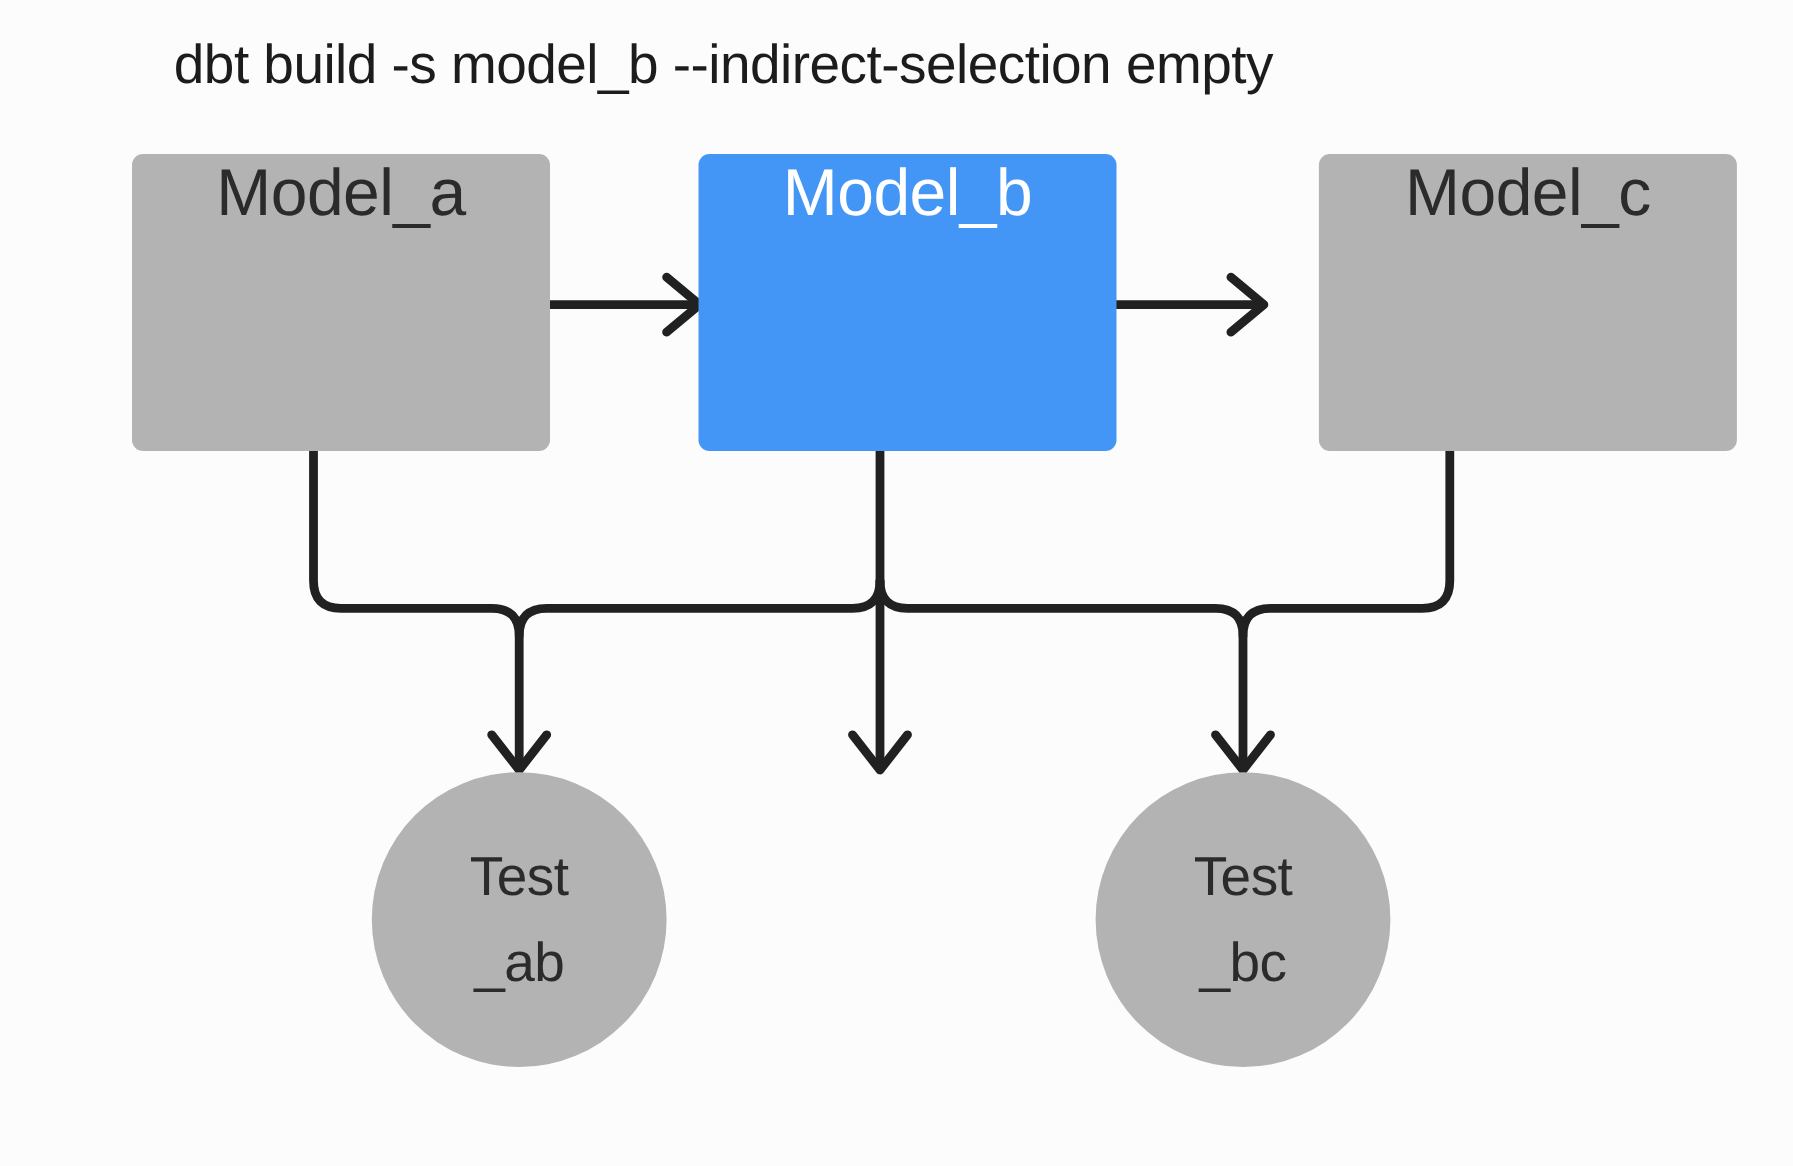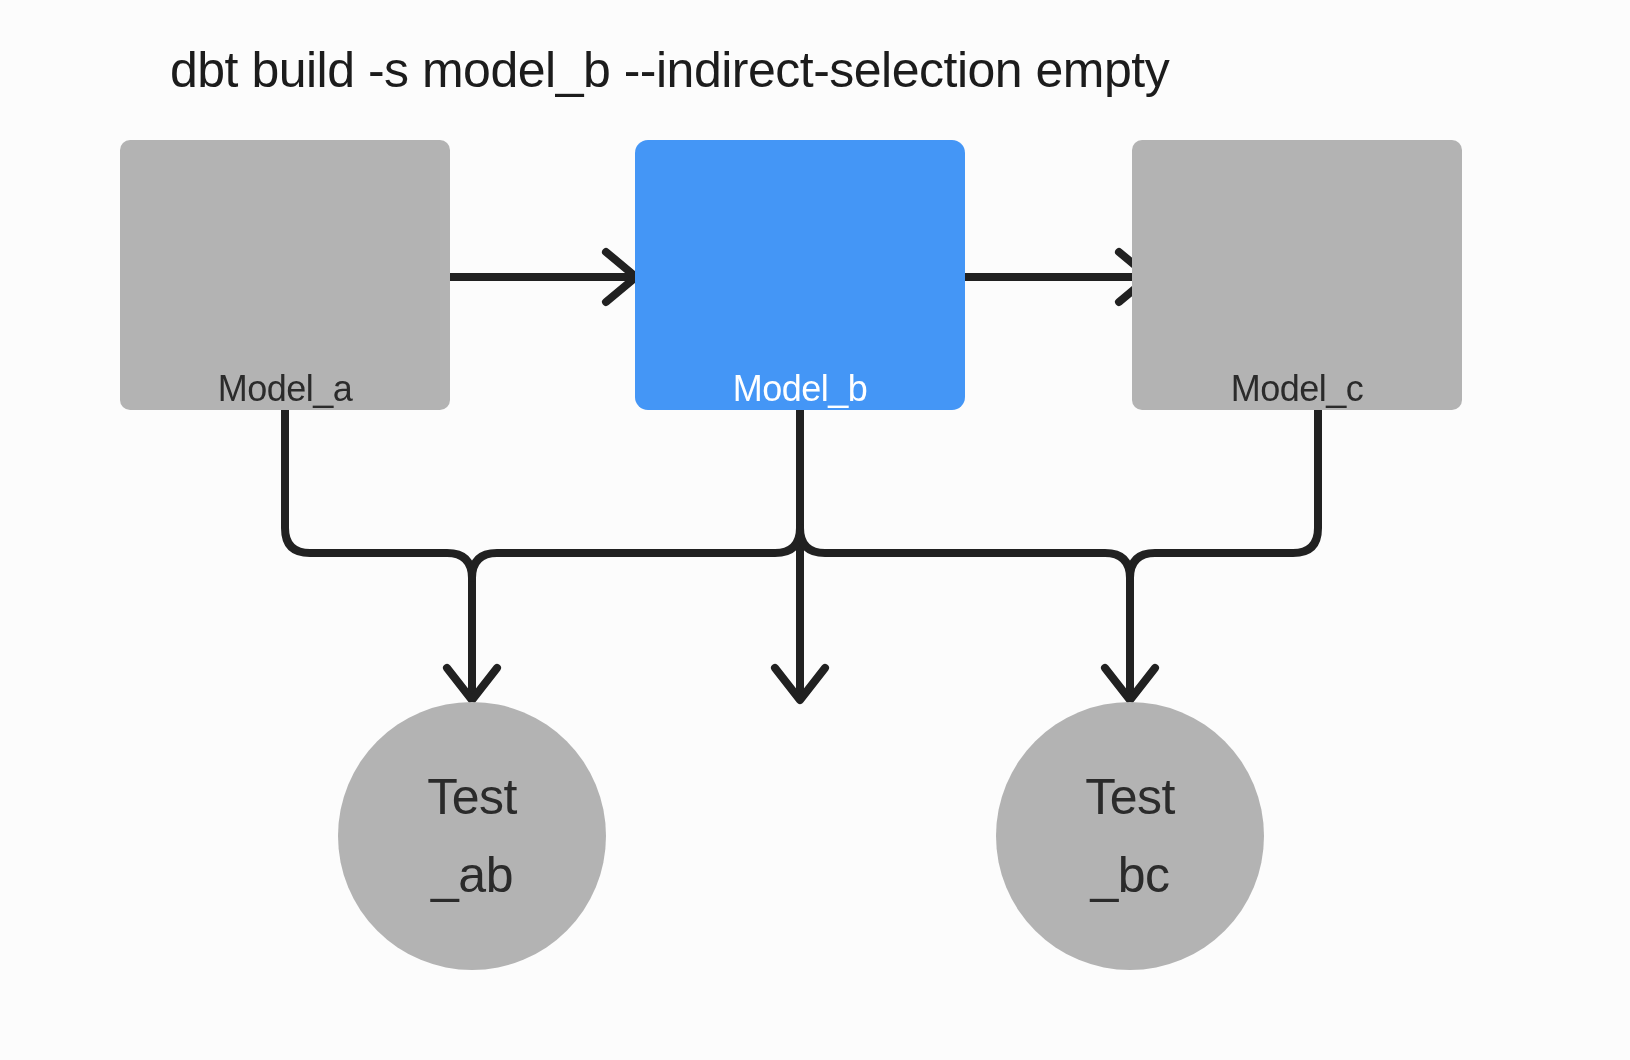--- a/index.html
+++ b/index.html
@@ -11,21 +11,21 @@
     position: relative;
     width: 1630px;
     height: 1060px;
     background: var(--background, #FCFCFC);
     overflow: hidden;
   }
   .title {
     position: absolute;
     left: 158px;
     top: 28px;
-    margin: 12px;
+    margin: 0;
     font-size: 50px;
     line-height: 60px;
     font-weight: 500;
     letter-spacing: -0.5px;
     color: var(--title-text, #1C1C1C);
     white-space: nowrap;
   }
   .edges {
     position: absolute;
     left: 0;
@@ -35,39 +35,39 @@
   }
   .edges path {
     fill: none;
     stroke: var(--edge, #212121);
     stroke-width: 8;
     stroke-linecap: round;
     stroke-linejoin: round;
   }
   .node-box {
     position: absolute;
-    width: 330px;
+    width: 380px;
     height: 270px;
     top: 140px;
     border-radius: 10px;
     background: var(--node-fill, #B3B3B3);
     color: var(--node-text, #2B2B2B);
     display: flex;
-    align-items: flex-end;
+    align-items: flex-start;
     justify-content: center;
-    font-size: 36px;
+    font-size: 60px;
     letter-spacing: -0.5px;
   }
   .node-box.selected {
     background: var(--selected-fill, #4496F6);
     color: var(--selected-text, #FFFFFF);
   }
   .node-box.model-a { left: 120px; }
-  .node-box.model-b { left: 635px; border-radius: 13px; }
-  .node-box.model-c { left: 1132px; }
+  .node-box.model-b { left: 635px; }
+  .node-box.model-c { left: 1199px; }
   .node-circle {
     position: absolute;
     width: 268px;
     height: 268px;
     top: 702px;
     border-radius: 50%;
     background: var(--node-fill, #B3B3B3);
     color: var(--node-text, #2B2B2B);
     display: flex;
     flex-direction: column;

